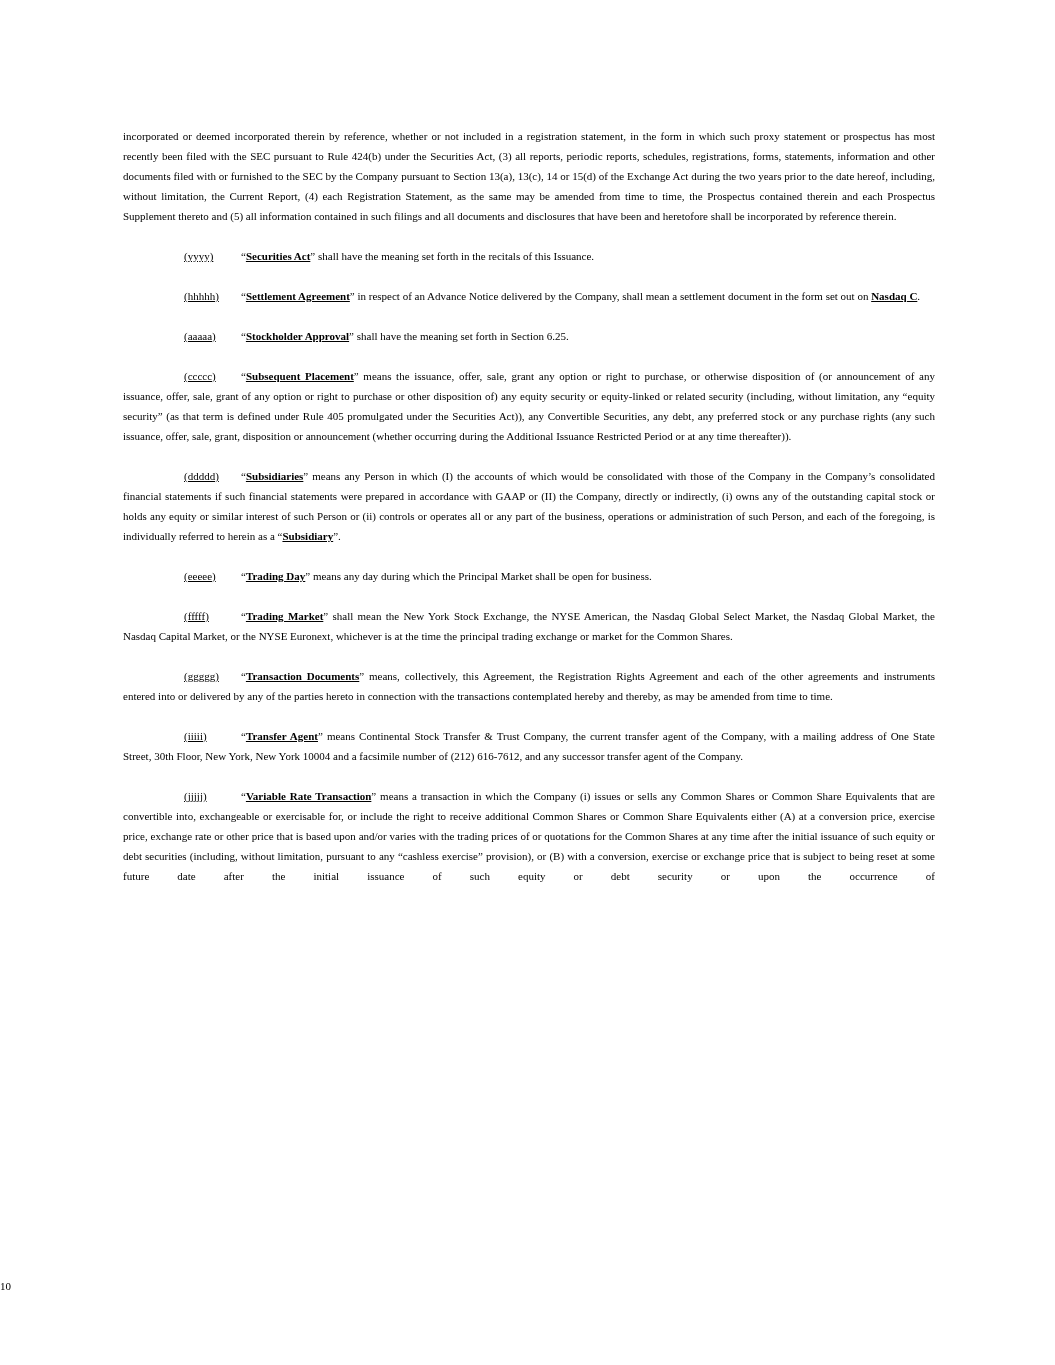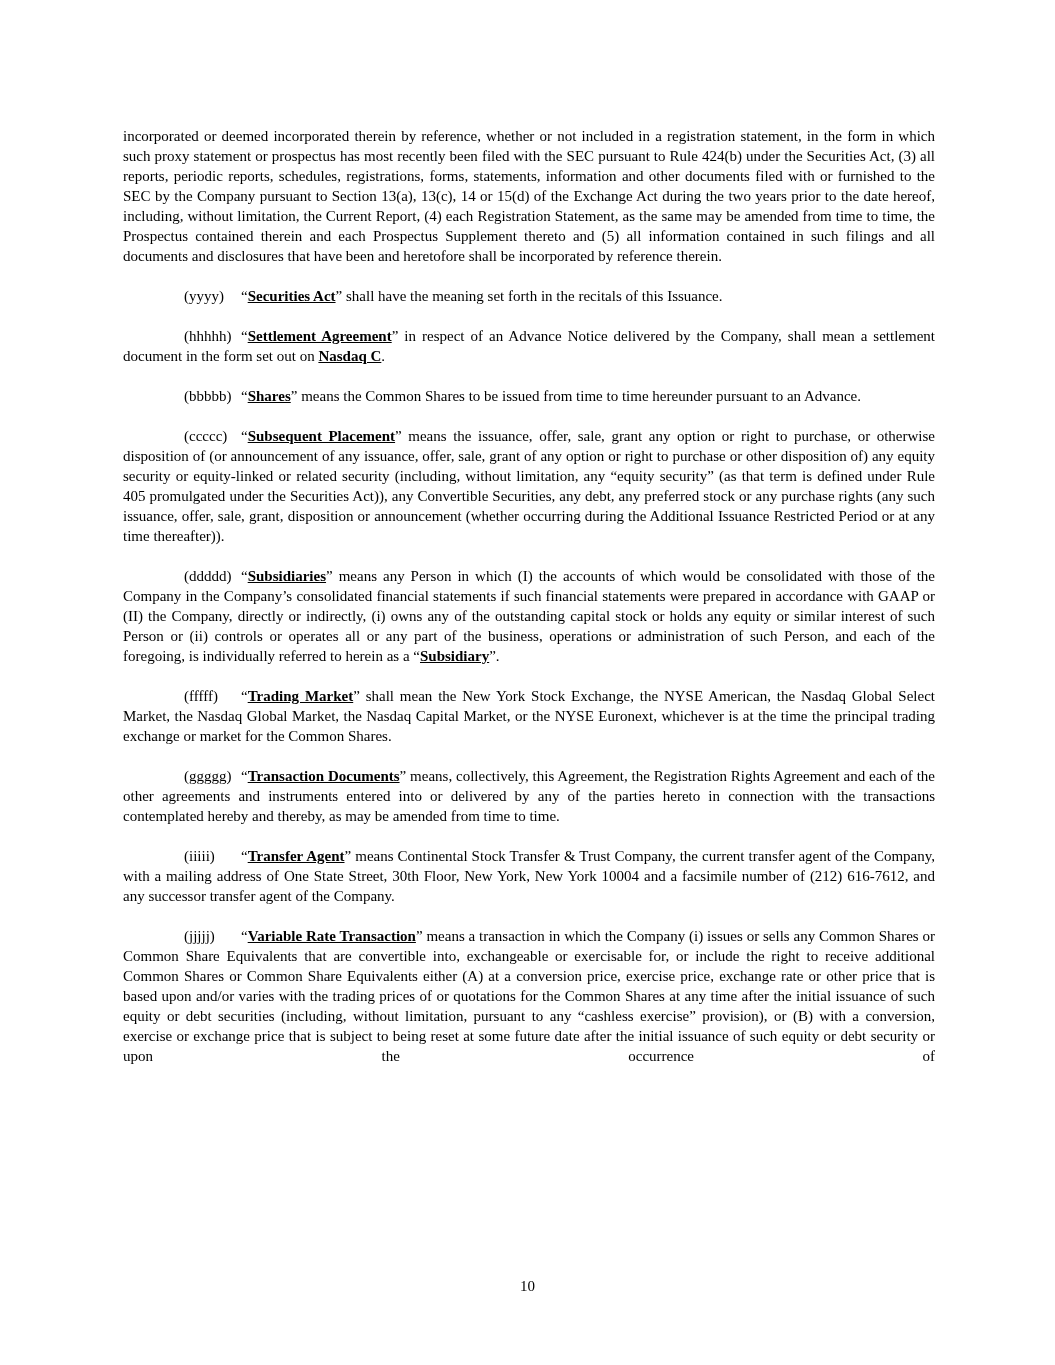--- a/index.html
+++ b/index.html
@@ -7,21 +7,21 @@
     padding: 0;
     background: #ffffff;
   }
   .page {
     position: relative;
     width: 1055px;
     height: 1365px;
     background: #ffffff;
     color: #000000;
     font-family: "Liberation Serif", "DejaVu Serif", serif;
-    font-size: 15px;
+    font-size: 11px;
     line-height: 20px;
     overflow: hidden;
   }
   .content {
     position: absolute;
     top: 126px;
     left: 123px;
     width: 812px;
   }
   p.para {
@@ -32,43 +32,44 @@
   p.para.cont {
     text-indent: 0;
   }
   p.para.cut {
     text-align-last: justify;
   }
   .label {
     display: inline-block;
     min-width: 57px;
     text-indent: 0;
+    text-decoration: underline;
   }
   .term {
     text-decoration: underline;
     font-weight: bold;
   }
   .page-number {
     position: absolute;
     top: 1276px;
     left: 0;
     width: 100%;
-    text-align: center;
   }
 </style>
 </head>
 <body>
 
 <div class="page">
   <div class="content">
       <p class="para cont"><span class="text">incorporated or deemed incorporated therein by reference, whether or not included in a registration statement, in the form in which such proxy statement or prospectus has most recently been filed with the SEC pursuant to Rule 424(b) under the Securities Act, (3) all reports, periodic reports, schedules, registrations, forms, statements, information and other documents filed with or furnished to the SEC by the Company pursuant to Section 13(a), 13(c), 14 or 15(d) of the Exchange Act during the two years prior to the date hereof, including, without limitation, the Current Report, (4) each Registration Statement, as the same may be amended from time to time, the Prospectus contained therein and each Prospectus Supplement thereto and (5) all information contained in such filings and all documents and disclosures that have been and heretofore shall be incorporated by reference therein.</span></p>
       <p class="para"><span class="label">(yyyy)</span><span class="text">“</span><span class="term">Securities Act</span><span class="text">” shall have the meaning set forth in the recitals of this Issuance.</span></p>
       <p class="para"><span class="label">(hhhhh)</span><span class="text">“</span><span class="term">Settlement Agreement</span><span class="text">” in respect of an Advance Notice delivered by the Company, shall mean a settlement document in the form set out on </span><span class="term">Nasdaq C</span><span class="text">.</span></p>
-      <p class="para"><span class="label">(bbbbb)</span><span class="text">“</span><span class="term">Shares</span><span class="text">” means the Common Shares to be issued from time to time hereunder pursuant to an Advance.</span></p>
+      <p class="para"><span class="label">(aaaaa)</span><span class="text">“</span><span class="term">Stockholder Approval</span><span class="text">” shall have the meaning set forth in Section 6.25.</span></p>
       <p class="para"><span class="label">(ccccc)</span><span class="text">“</span><span class="term">Subsequent Placement</span><span class="text">” means the issuance, offer, sale, grant any option or right to purchase, or otherwise disposition of (or announcement of any issuance, offer, sale, grant of any option or right to purchase or other disposition of) any equity security or equity-linked or related security (including, without limitation, any “equity security” (as that term is defined under Rule 405 promulgated under the Securities Act)), any Convertible Securities, any debt, any preferred stock or any purchase rights (any such issuance, offer, sale, grant, disposition or announcement (whether occurring during the Additional Issuance Restricted Period or at any time thereafter)).</span></p>
       <p class="para"><span class="label">(ddddd)</span><span class="text">“</span><span class="term">Subsidiaries</span><span class="text">” means any Person in which (I) the accounts of which would be consolidated with those of the Company in the Company’s consolidated financial statements if such financial statements were prepared in accordance with GAAP or (II) the Company, directly or indirectly, (i) owns any of the outstanding capital stock or holds any equity or similar interest of such Person or (ii) controls or operates all or any part of the business, operations or administration of such Person, and each of the foregoing, is individually referred to herein as a “</span><span class="term">Subsidiary</span><span class="text">”.</span></p>
+      <p class="para"><span class="label">(eeeee)</span><span class="text">“</span><span class="term">Trading Day</span><span class="text">” means any day during which the Principal Market shall be open for business.</span></p>
       <p class="para"><span class="label">(fffff)</span><span class="text">“</span><span class="term">Trading Market</span><span class="text">” shall mean the New York Stock Exchange, the NYSE American, the Nasdaq Global Select Market, the Nasdaq Global Market, the Nasdaq Capital Market, or the NYSE Euronext, whichever is at the time the principal trading exchange or market for the Common Shares.</span></p>
       <p class="para"><span class="label">(ggggg)</span><span class="text">“</span><span class="term">Transaction Documents</span><span class="text">” means, collectively, this Agreement, the Registration Rights Agreement and each of the other agreements and instruments entered into or delivered by any of the parties hereto in connection with the transactions contemplated hereby and thereby, as may be amended from time to time.</span></p>
       <p class="para"><span class="label">(iiiii)</span><span class="text">“</span><span class="term">Transfer Agent</span><span class="text">” means Continental Stock Transfer &amp; Trust Company, the current transfer agent of the Company, with a mailing address of One State Street, 30th Floor, New York, New York 10004 and a facsimile number of (212) 616-7612, and any successor transfer agent of the Company.</span></p>
       <p class="para cut"><span class="label">(jjjjj)</span><span class="text">“</span><span class="term">Variable Rate Transaction</span><span class="text">” means a transaction in which the Company (i) issues or sells any Common Shares or Common Share Equivalents that are convertible into, exchangeable or exercisable for, or include the right to receive additional Common Shares or Common Share Equivalents either (A) at a conversion price, exercise price, exchange rate or other price that is based upon and/or varies with the trading prices of or quotations for the Common Shares at any time after the initial issuance of such equity or debt securities (including, without limitation, pursuant to any “cashless exercise” provision), or (B) with a conversion, exercise or exchange price that is subject to being reset at some future date after the initial issuance of such equity or debt security or upon the occurrence of</span></p>
     </div>
   <div class="page-number">10</div>
 </div>
 
 </body></html>

